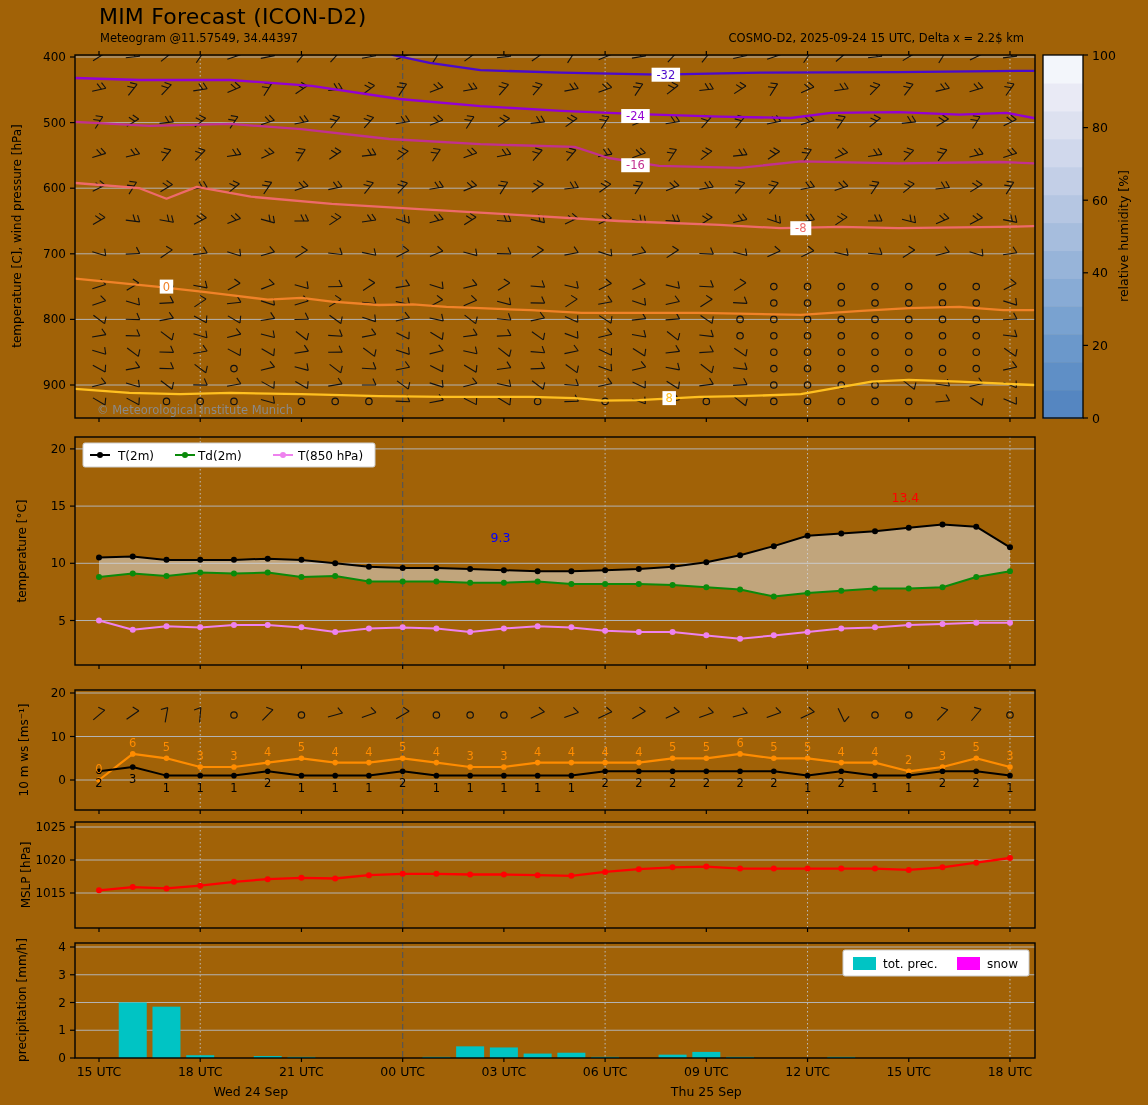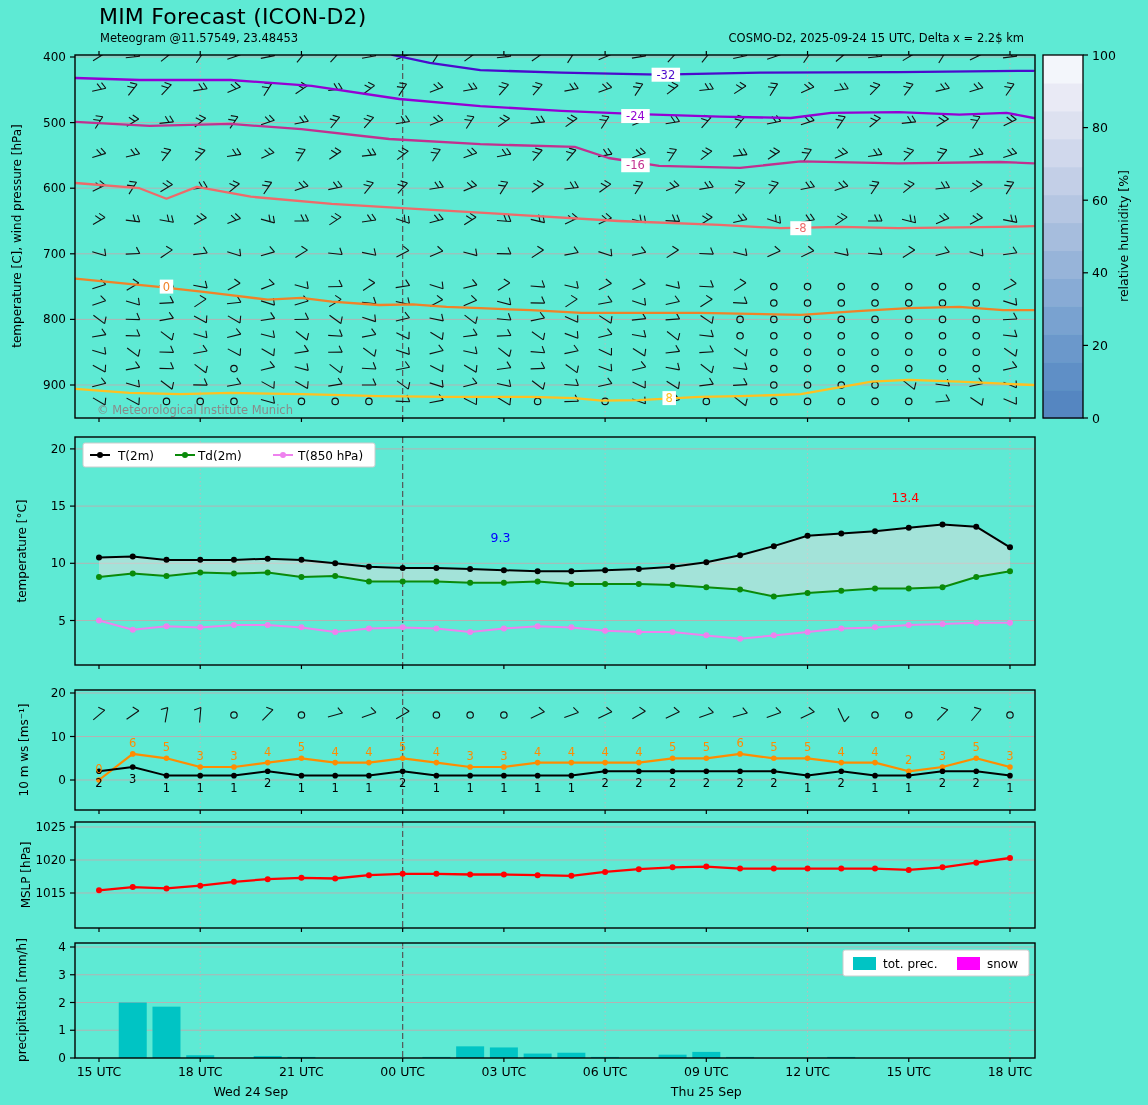--- a/index.html
+++ b/index.html
@@ -1,28 +1,28 @@
 <!DOCTYPE html>
 <html><head>
 <meta charset="utf-8">
 <style>
   html,body{margin:0;padding:0;background:#ffffff;}
-  .fig{position:relative;width:1148px;height:1105px;background:#5eead4;
+  .fig{position:relative;width:1148px;height:1105px;background:#a16207;
        font-family:"DejaVu Sans",sans-serif;color:#000;overflow:hidden;}
   .hdr-title{position:absolute;left:99px;top:4px;font-size:22px;font-weight:500;letter-spacing:.2px;}
   .hdr-sub{position:absolute;left:100px;top:31px;font-size:11.5px;}
   .hdr-model{position:absolute;right:124px;top:31px;font-size:11.5px;}
   svg text{font-family:"DejaVu Sans",sans-serif;}
 </style>
 </head>
 <body>
 
 <div class="fig">
   <div class="hdr-title">MIM Forecast (ICON-D2)</div>
-  <div class="hdr-sub">Meteogram @11.57549, 23.48453</div>
+  <div class="hdr-sub">Meteogram @11.57549, 34.44397</div>
   <div class="hdr-model">COSMO-D2, 2025-09-24 15 UTC, Delta x = 2.2$ km</div>
   <svg id="chart" width="1148" height="1105" viewBox="0 0 1148 1105">
       <g>
         <line x1="200.22" y1="55" x2="200.22" y2="418" stroke="#bbbbbb" stroke-width="1" stroke-dasharray="1.5,2.5"></line>
         <line x1="402.66" y1="55" x2="402.66" y2="418" stroke="#555555" stroke-width="1.2" stroke-dasharray="6,3"></line>
         <line x1="605.1" y1="55" x2="605.1" y2="418" stroke="#bbbbbb" stroke-width="1" stroke-dasharray="1.5,2.5"></line>
         <line x1="807.5400000000001" y1="55" x2="807.5400000000001" y2="418" stroke="#bbbbbb" stroke-width="1" stroke-dasharray="1.5,2.5"></line>
         <line x1="1009.98" y1="55" x2="1009.98" y2="418" stroke="#bbbbbb" stroke-width="1" stroke-dasharray="1.5,2.5"></line>
         <line x1="75" y1="57" x2="1035" y2="57" stroke="#b3b3b3" stroke-width="1"></line>
         <line x1="70" y1="57" x2="75" y2="57" stroke="#000" stroke-width="1.2"></line>

